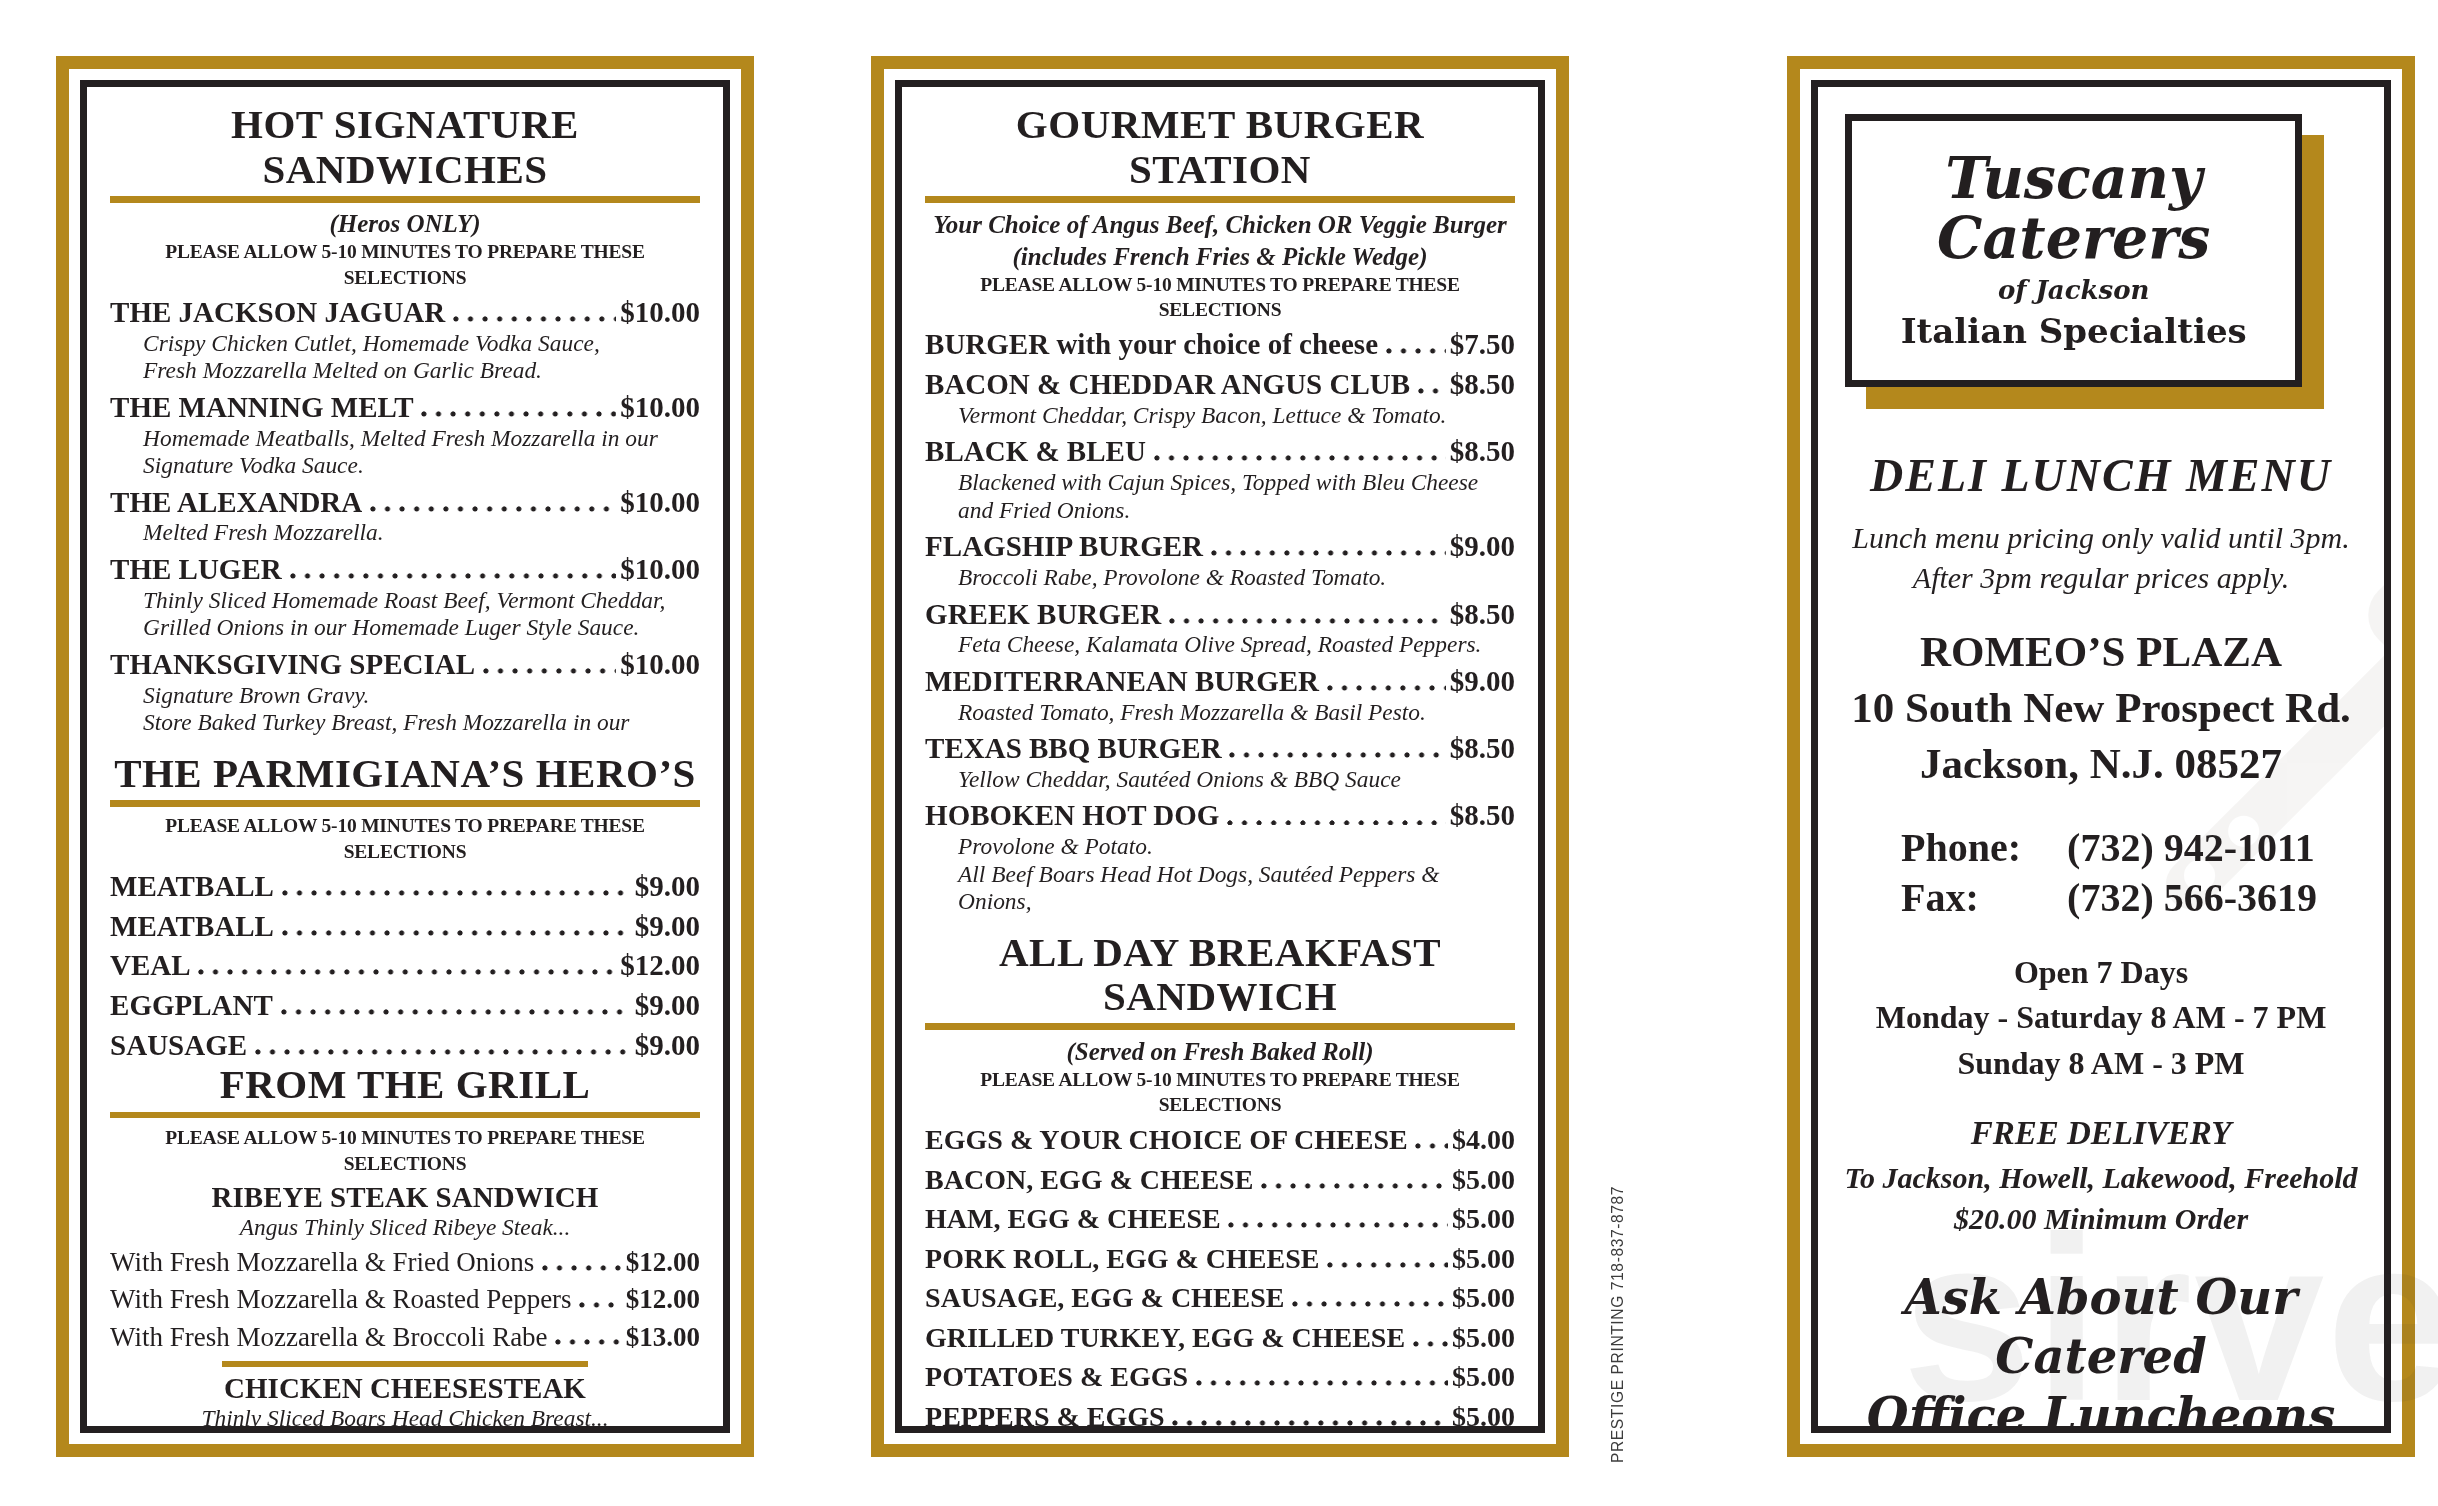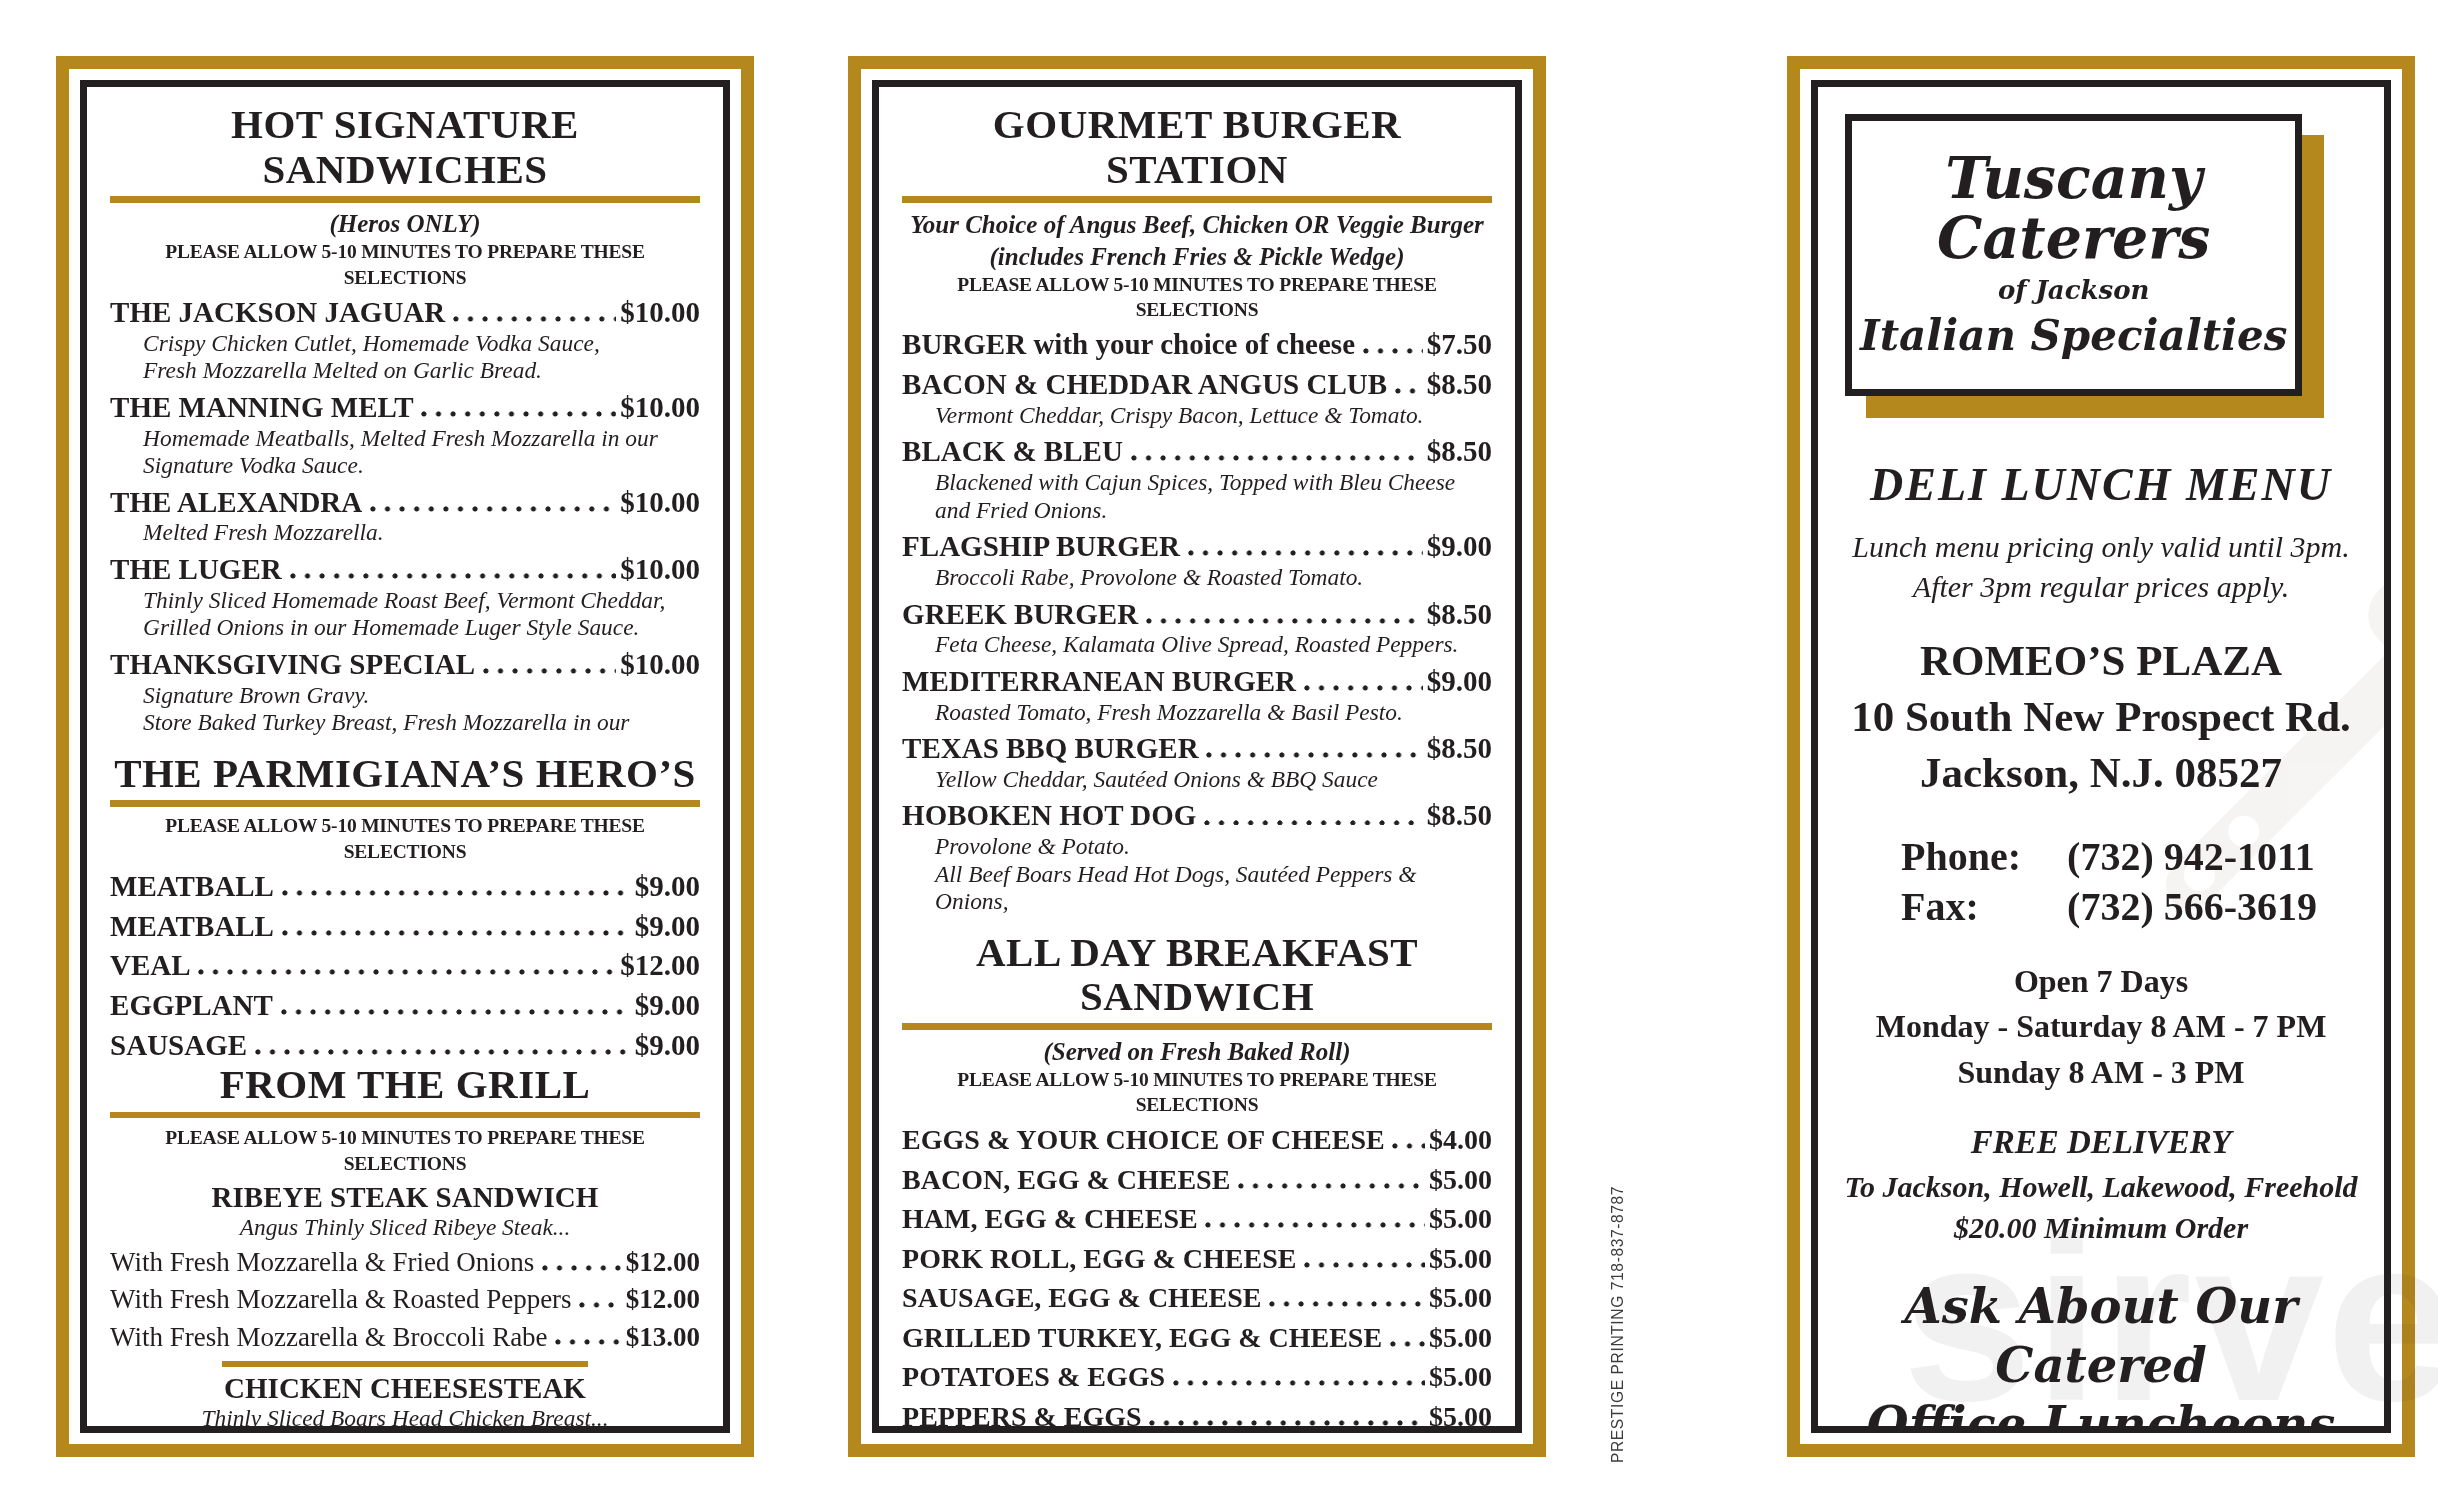--- a/index.html
+++ b/index.html
@@ -10,21 +10,21 @@
     color:#231f20;
   }
   .sheet { position:relative; width:2438px; height:1507px; overflow:hidden; background:#fff; }
 
   
   .panel {
     position:absolute; top:56px; height:1401px;
     border:13.7px solid #b4881c; background:#fff;
   }
   .panel-left  { left:56px;  width:698px; }
-  .panel-mid   { left:848px; width:698px; }
+  .panel-mid   { left:871px; width:698px; }
   .panel-right { left:1787px; width:628px; }
   .panel-inner {
     position:absolute; inset:10.7px;
     border:7.8px solid #231f20;
     padding:15.6px 23.4px 9.8px;
     overflow:hidden; background:#fff;
   }
   .panel-inner > * { position:relative; z-index:1; }
 
   
@@ -51,21 +51,21 @@
   .gap { margin-top:13.7px; }
 
   .mid-sub { text-align:center; font-weight:bold; font-style:italic; font-size:25px; line-height:1.25; }
 
   
   .logo-wrap { position:relative; width:88%; margin:11.7px 0 0 3.9px; }
   .logo-shadow { position:absolute; left:21.5px; top:21.5px; width:100%; height:100%; background:#b4881c; }
   .logo-box { position:relative; border:7.8px solid #231f20; background:#fff; text-align:center; padding:27px 7.8px 29px; }
   .logo-main { font-family:"DejaVu Serif", serif; font-style:italic; font-weight:bold; font-size:57px; line-height:1.05; }
   .logo-sub  { font-family:"DejaVu Serif", serif; font-style:italic; font-weight:bold; font-size:26px; margin-top:7.8px; }
-  .logo-ital { font-family:"DejaVu Serif", serif; font-style:italic; font-weight:bold; font-size:42px; margin-top:5.9px; }
+  .logo-ital { font-family:"DejaVu Serif", serif; font-weight:bold; font-size:34px; margin-top:5.9px; }
 
   .deli-title { text-align:center; font-weight:bold; font-style:italic; font-size:46px; letter-spacing:2px; margin-top:62px; }
   .pricing-note { text-align:center; font-style:italic; font-size:30px; line-height:1.32; margin-top:15.6px; }
   .addr { text-align:center; font-weight:bold; font-size:43px; line-height:1.3; }
   .addr.first { margin-top:27px; }
   .phone-block { margin:31px 0 0 60px; }
   .p-row { display:flex; font-weight:bold; font-size:40px; line-height:1.25; }
   .p-label { width:166px; }
   .hours { text-align:center; font-weight:bold; font-size:32px; line-height:1.42; }
   .hours.first { margin-top:27px; }

